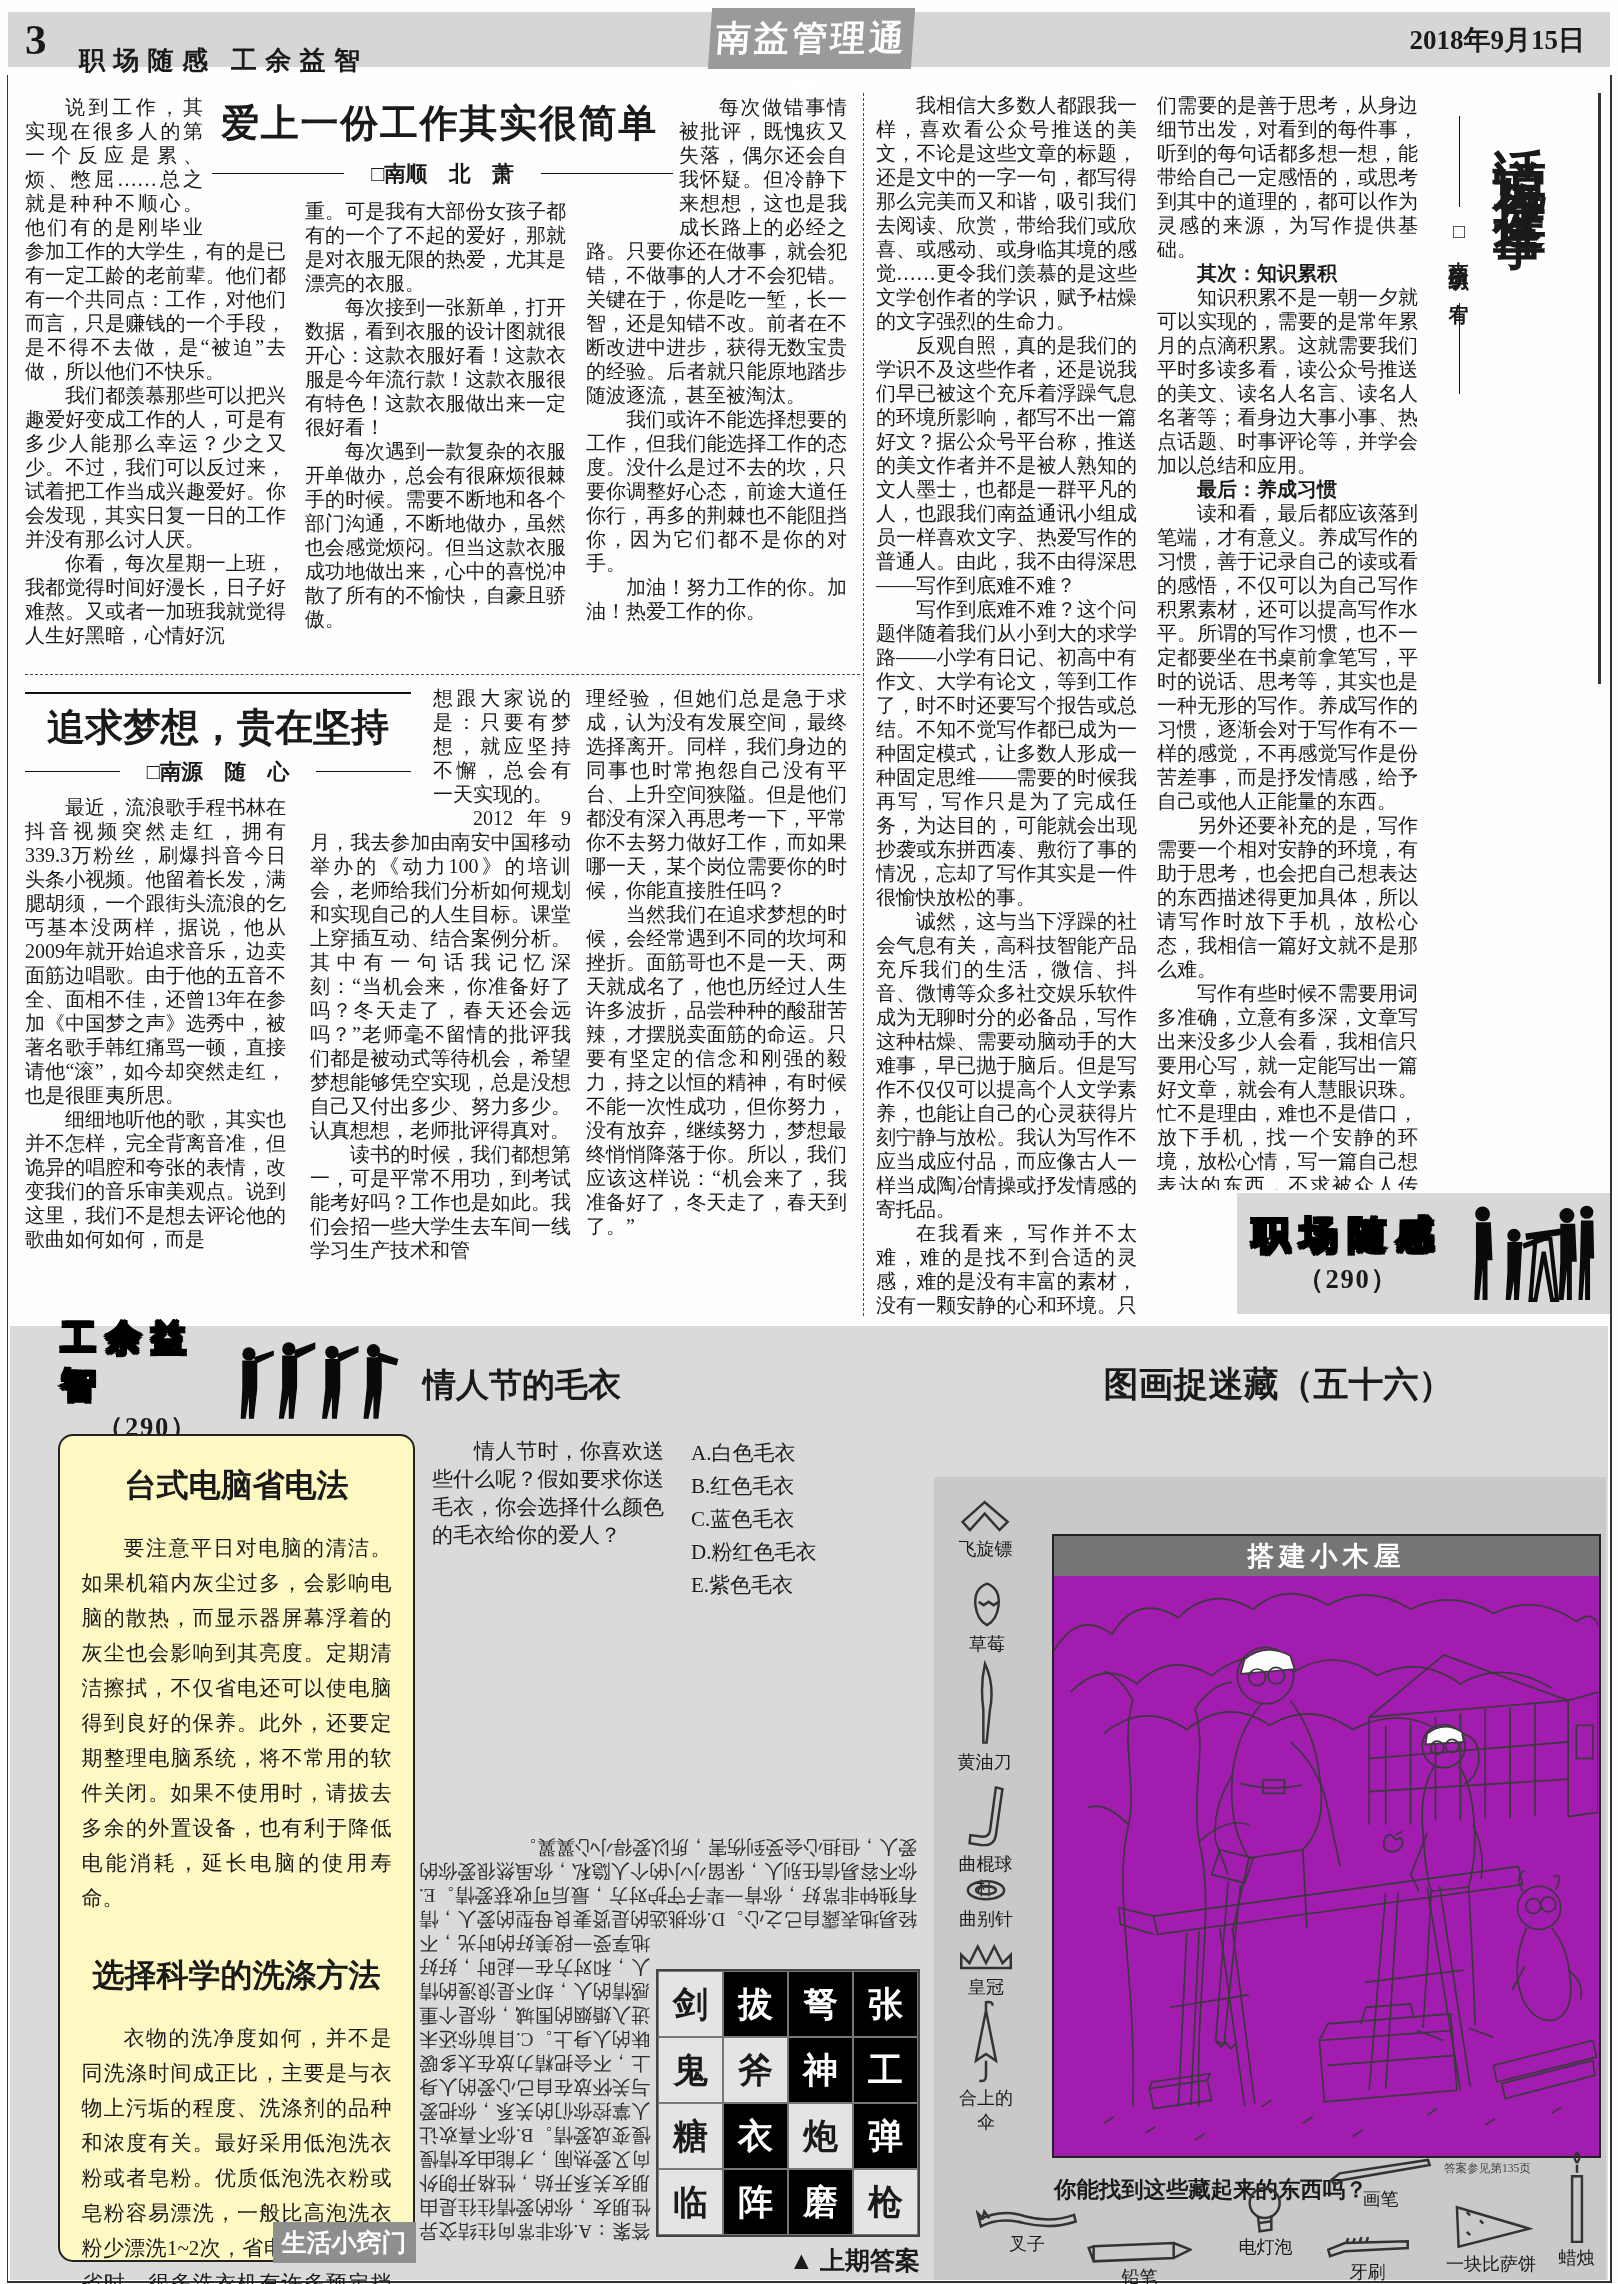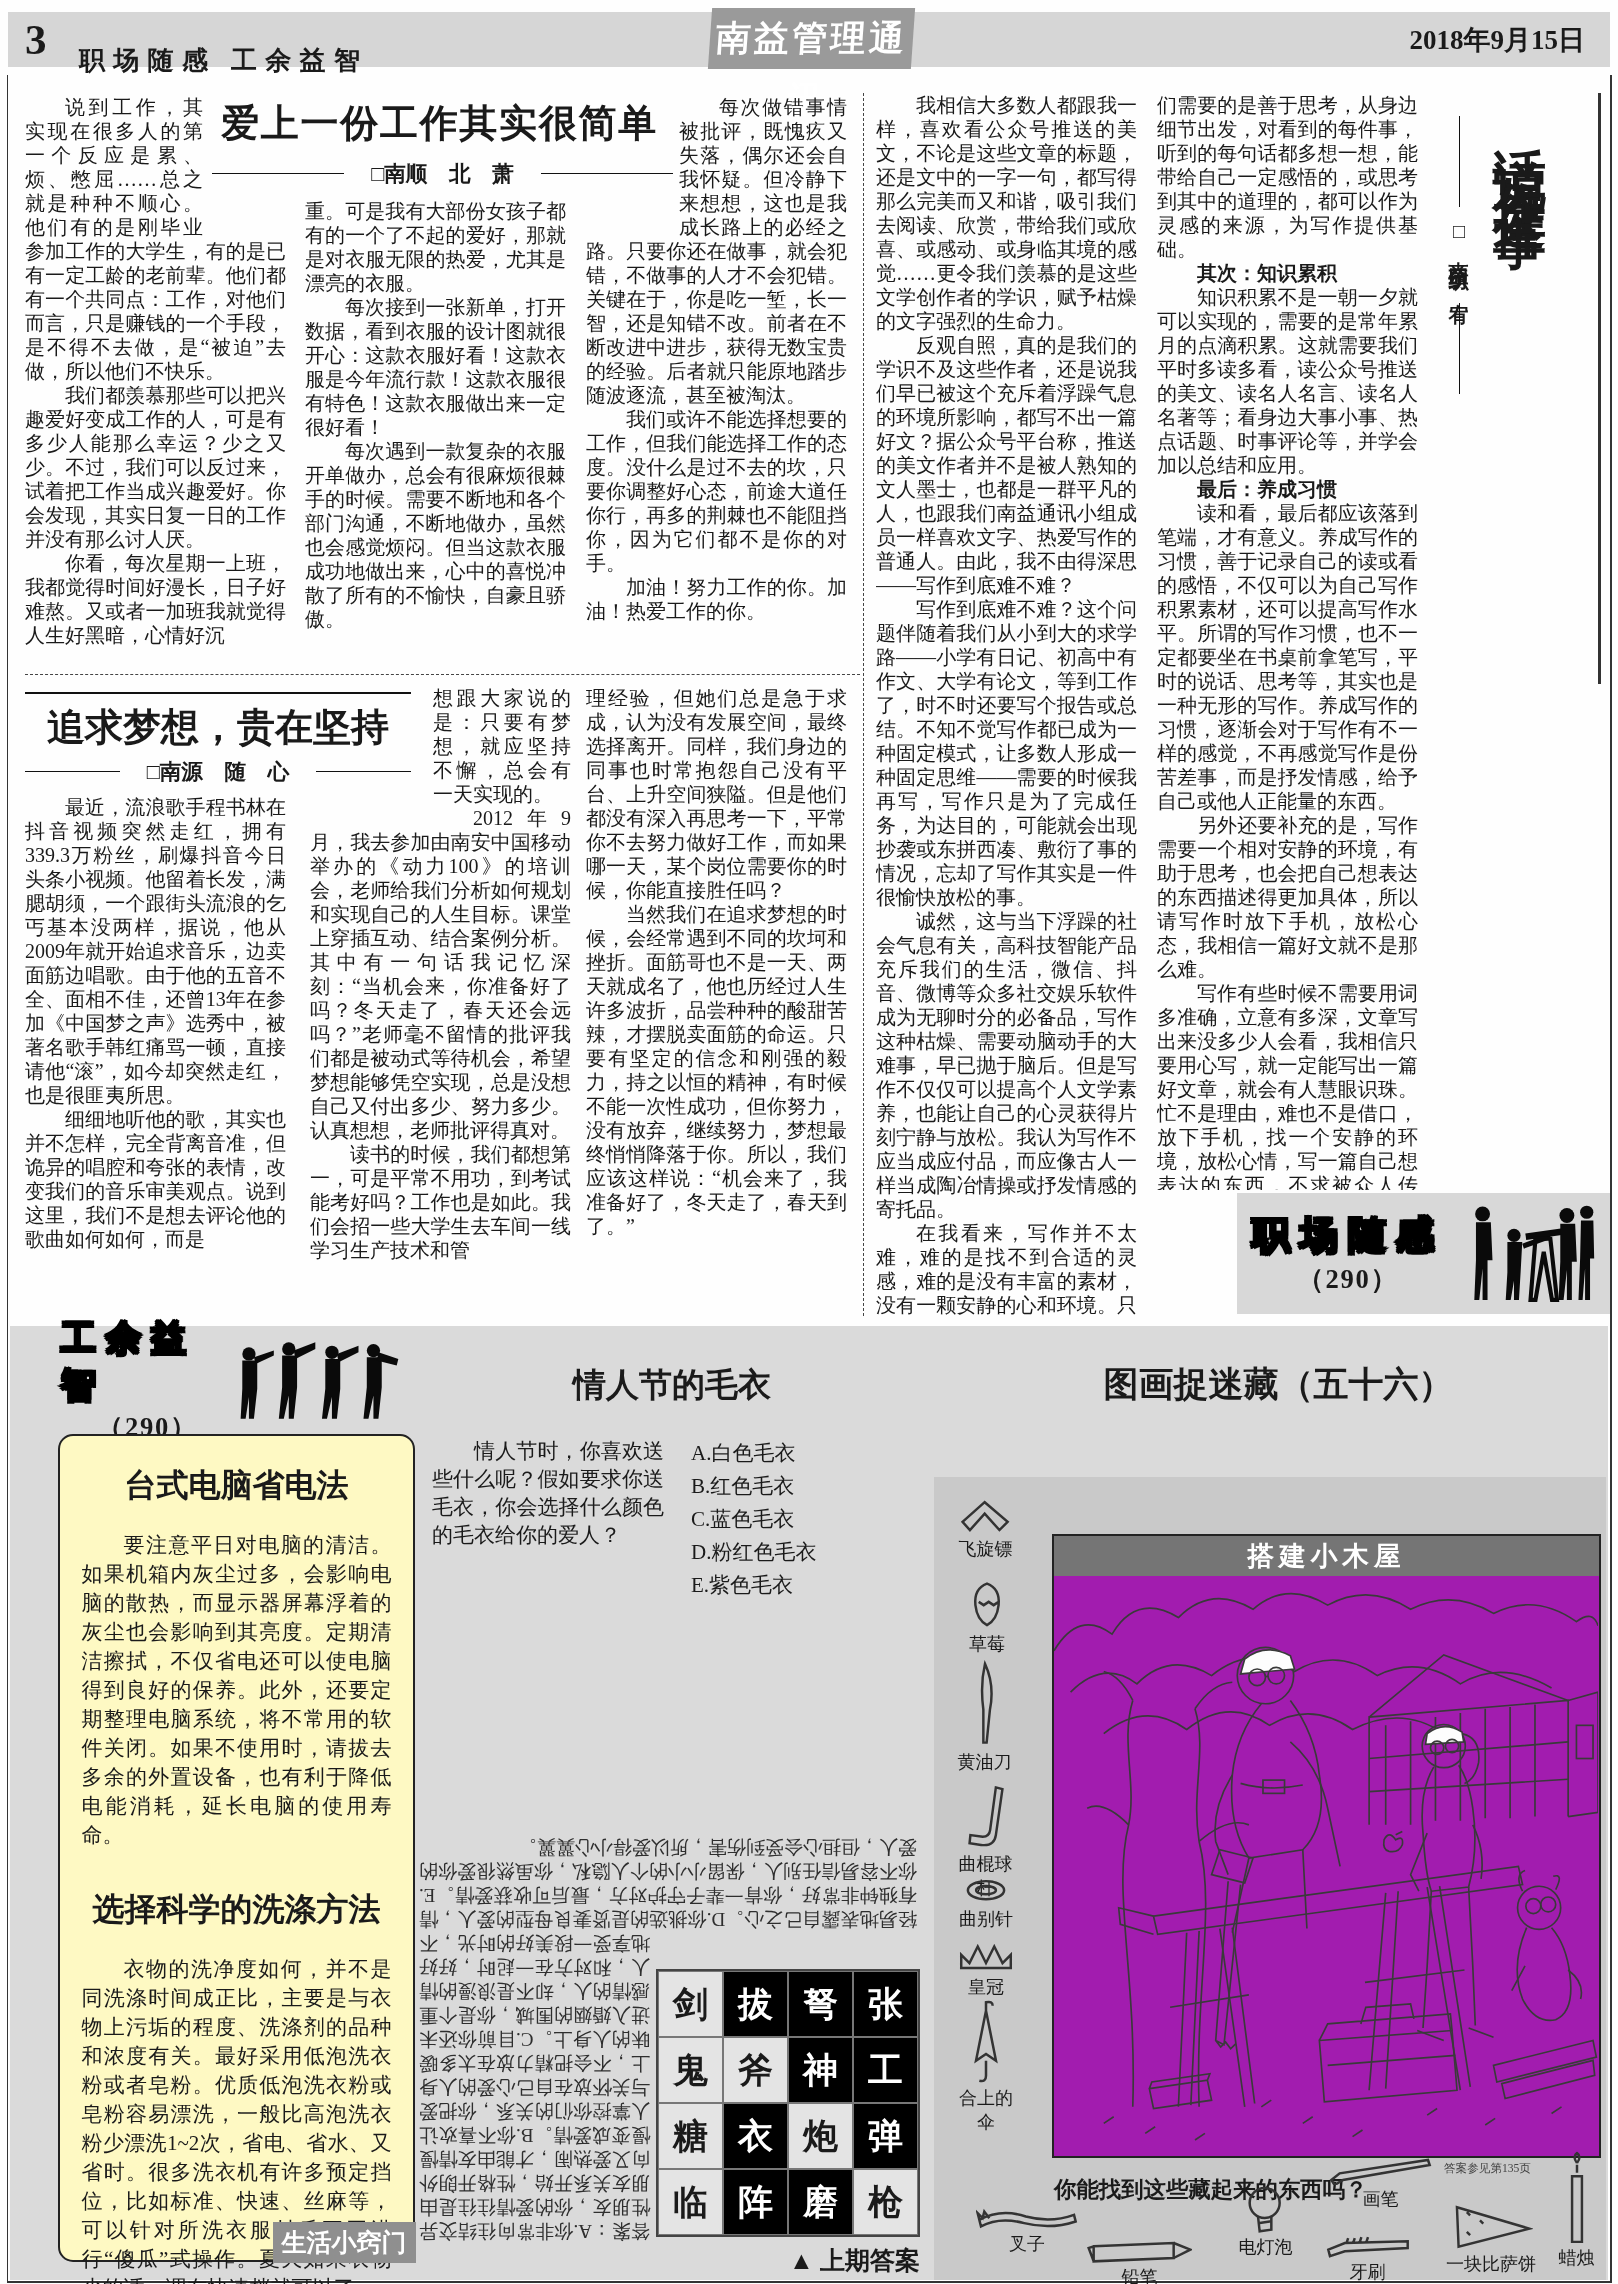--- a/index.html
+++ b/index.html
@@ -44,25 +44,25 @@
   .badge { background:#d8d8d8; display:flex; align-items:center; justify-content:space-between; padding:13px 15px; }
   .bubble { font-size:38px; font-weight:900; letter-spacing:10px; color:#fff;
             -webkit-text-stroke:2.5px #000;
             text-shadow:1.7px 1.7px 0 #000,-1.7px 1.7px 0 #000,1.7px -1.7px 0 #000,-1.7px -1.7px 0 #000; }
   .issue { font-size:26.6px; font-weight:bold; text-align:center; letter-spacing:1.7px; }
 
   
   .band { left:10px; top:1326px; width:1598px; height:954px; background:#dadada; }
   .roundbox { border:2.5px solid #222; border-radius:15px; background:#fef9c3; }
   .tipT { font-size:32px; font-weight:900; text-align:center; }
-  .tipP { font-size:21px; line-height:29px; text-align:justify; text-indent:2em; padding:0 21.6px; }
+  .tipP { font-size:21px; line-height:35px; text-align:justify; text-indent:2em; padding:0 21.6px; }
   .tag { background:#8f8f8f; color:#fff; font-family:"Liberation Sans",sans-serif;
          font-size:25px; font-weight:bold; text-align:center; line-height:41px; }
 
-  .quizT { font-size:33px; font-weight:900; text-align:center; }
+  .quizT { font-size:33px; font-weight:900; }
   .quizQ { font-size:21px; line-height:28px; text-align:justify; text-indent:2em; }
   .quizO { font-size:21px; line-height:33px; }
 
   .flip { transform:rotate(180deg); font-size:19px; line-height:24px; text-align:justify; color:#2e2e2e; }
 
   .grid { display:grid; grid-template-columns:repeat(4,1fr); border:2.5px solid #444; }
   .cell { border:0.8px solid #777; height:66px; display:flex; align-items:center; justify-content:center;
           font-size:35px; font-weight:bold; background:#e4e4e4; }
   .cell.black { background:#000; color:#fff; }
   .gridcap { font-size:25px; font-weight:bold; text-align:right; }

